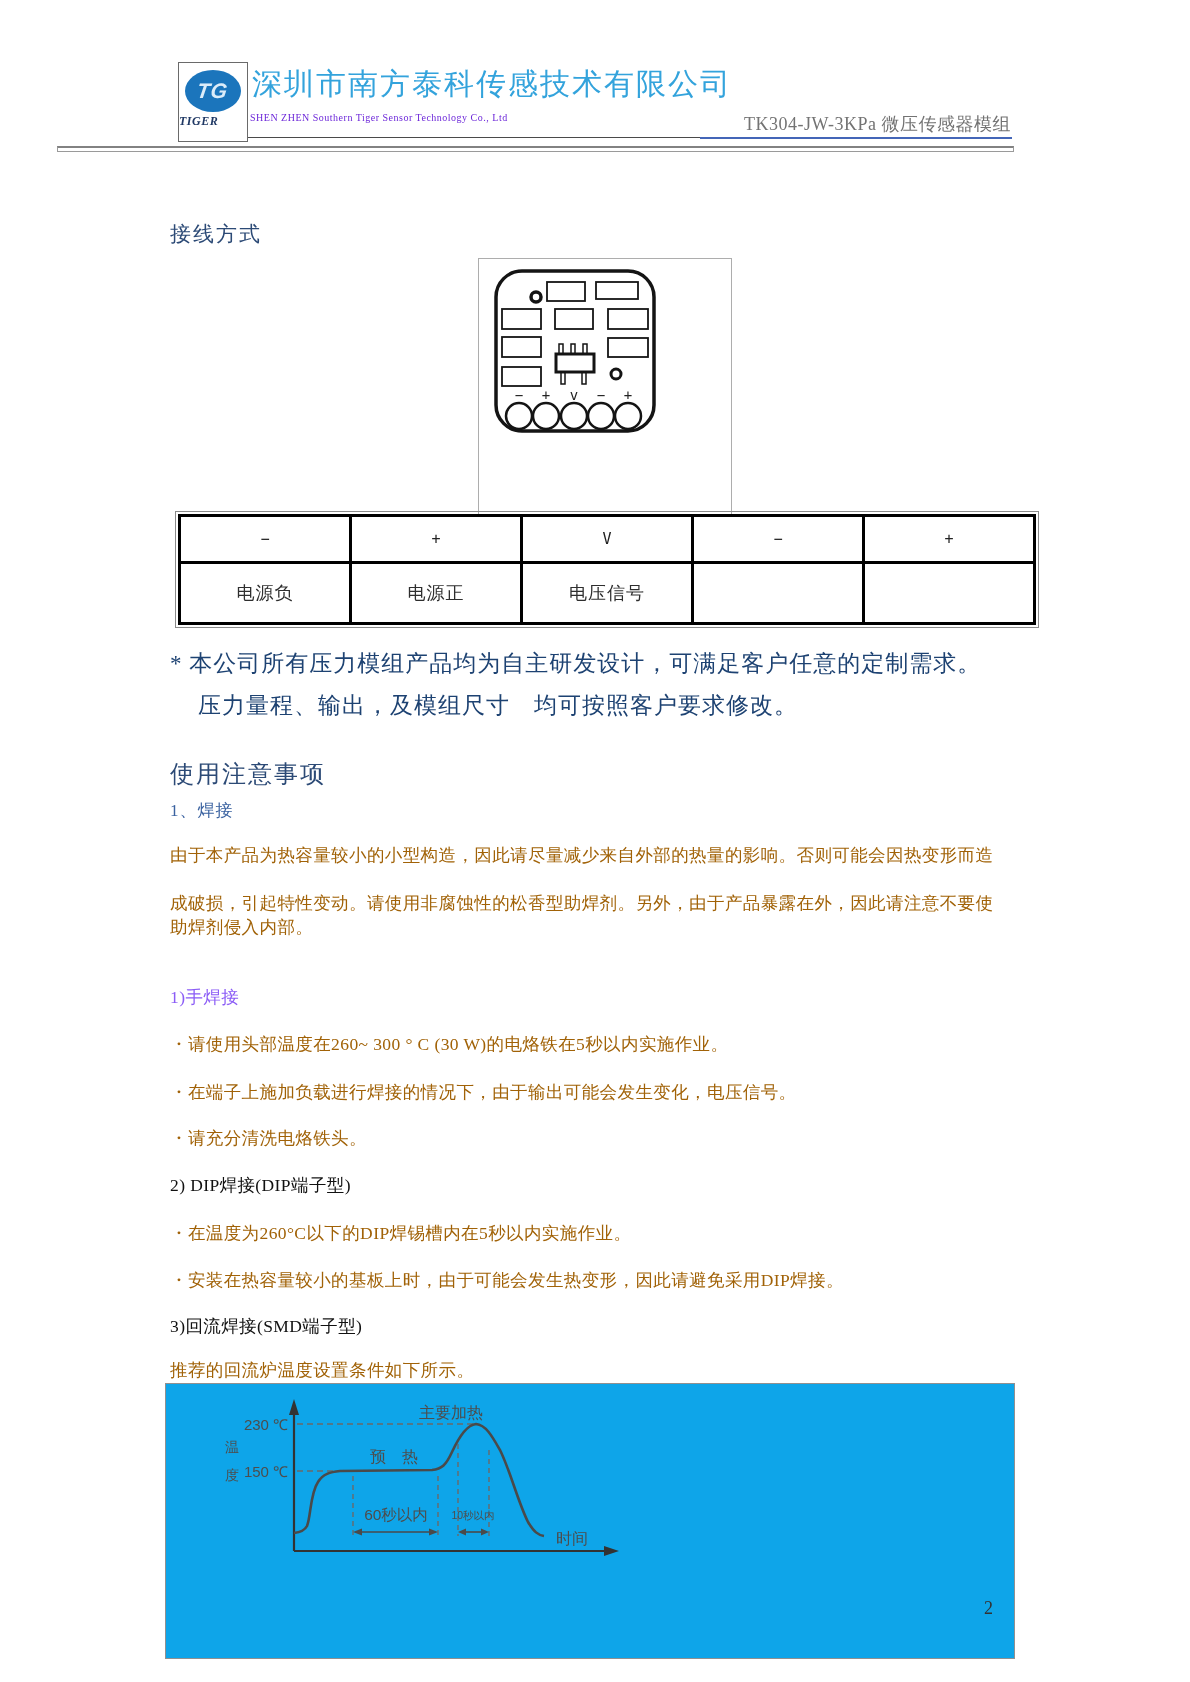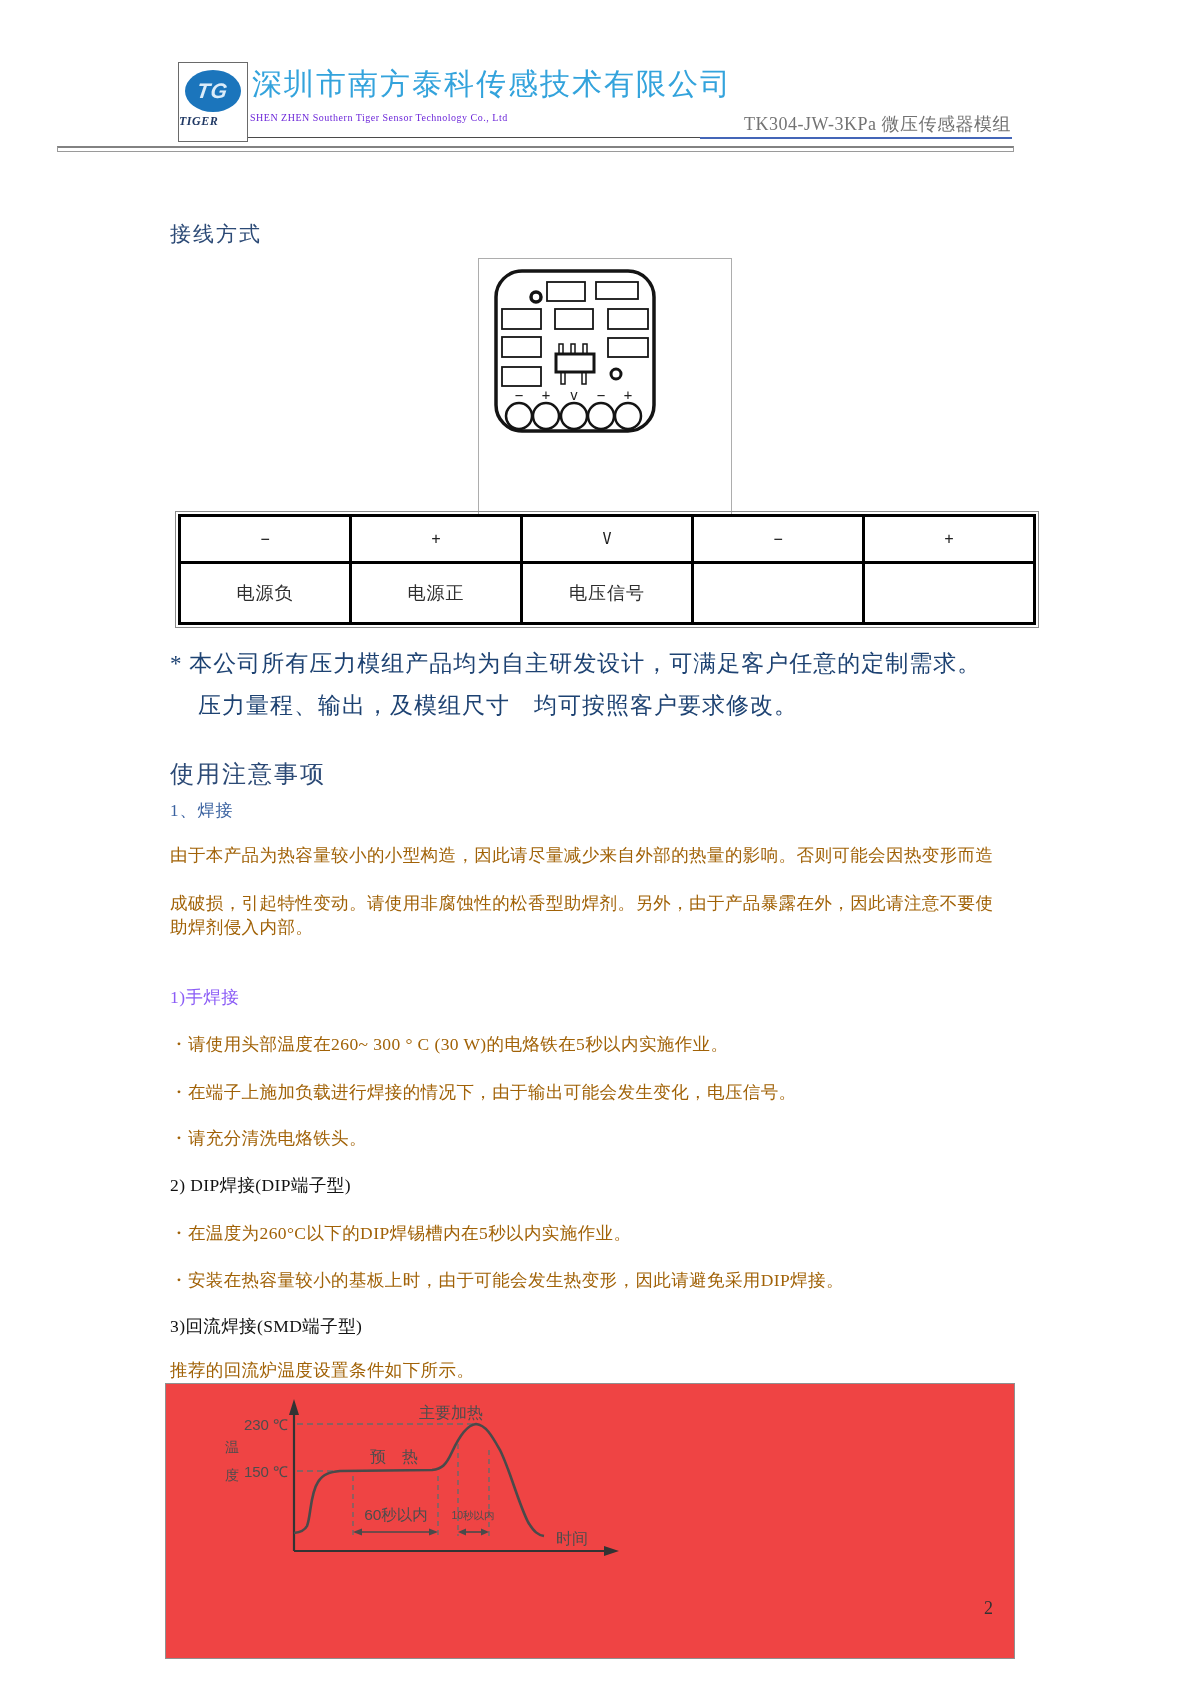--- a/index.html
+++ b/index.html
@@ -47,21 +47,21 @@
   .body-line{position:absolute;left:170px;font-size:17.5px;color:#a16207;letter-spacing:.4px;white-space:pre-wrap;}
   .p1{top:843px;} .p2{top:891px;} .p3{top:890px;margin-top:25px;}
   .h-hand{top:985px;color:#8b5cf6;}
   .b1{top:1032px;} .b2{top:1080px;} .b3{top:1126px;}
   .h-dip{top:1173px;color:#111;}
   .db1{top:1221px;} .db2{top:1268px;}
   .h-reflow{top:1314px;color:#111;}
   .intro{top:1358px;}
 
   
-  .chart-box{position:absolute;left:165px;top:1383px;width:848px;height:274px;border:1.5px solid #909090;background:#ef4444;}
+  .chart-box{position:absolute;left:165px;top:1383px;width:848px;height:274px;border:1.5px solid #909090;background:#0ea5e9;}
   .chart-box svg{display:block;}
   .chart-label{font-family:"Liberation Sans",sans-serif;fill:#4d4d4d;}
 
   .page-num{position:absolute;left:984px;top:1598px;font-size:18px;color:#333;}
 </style>
 </head>
 <body>
 
 <div class="page">
 

